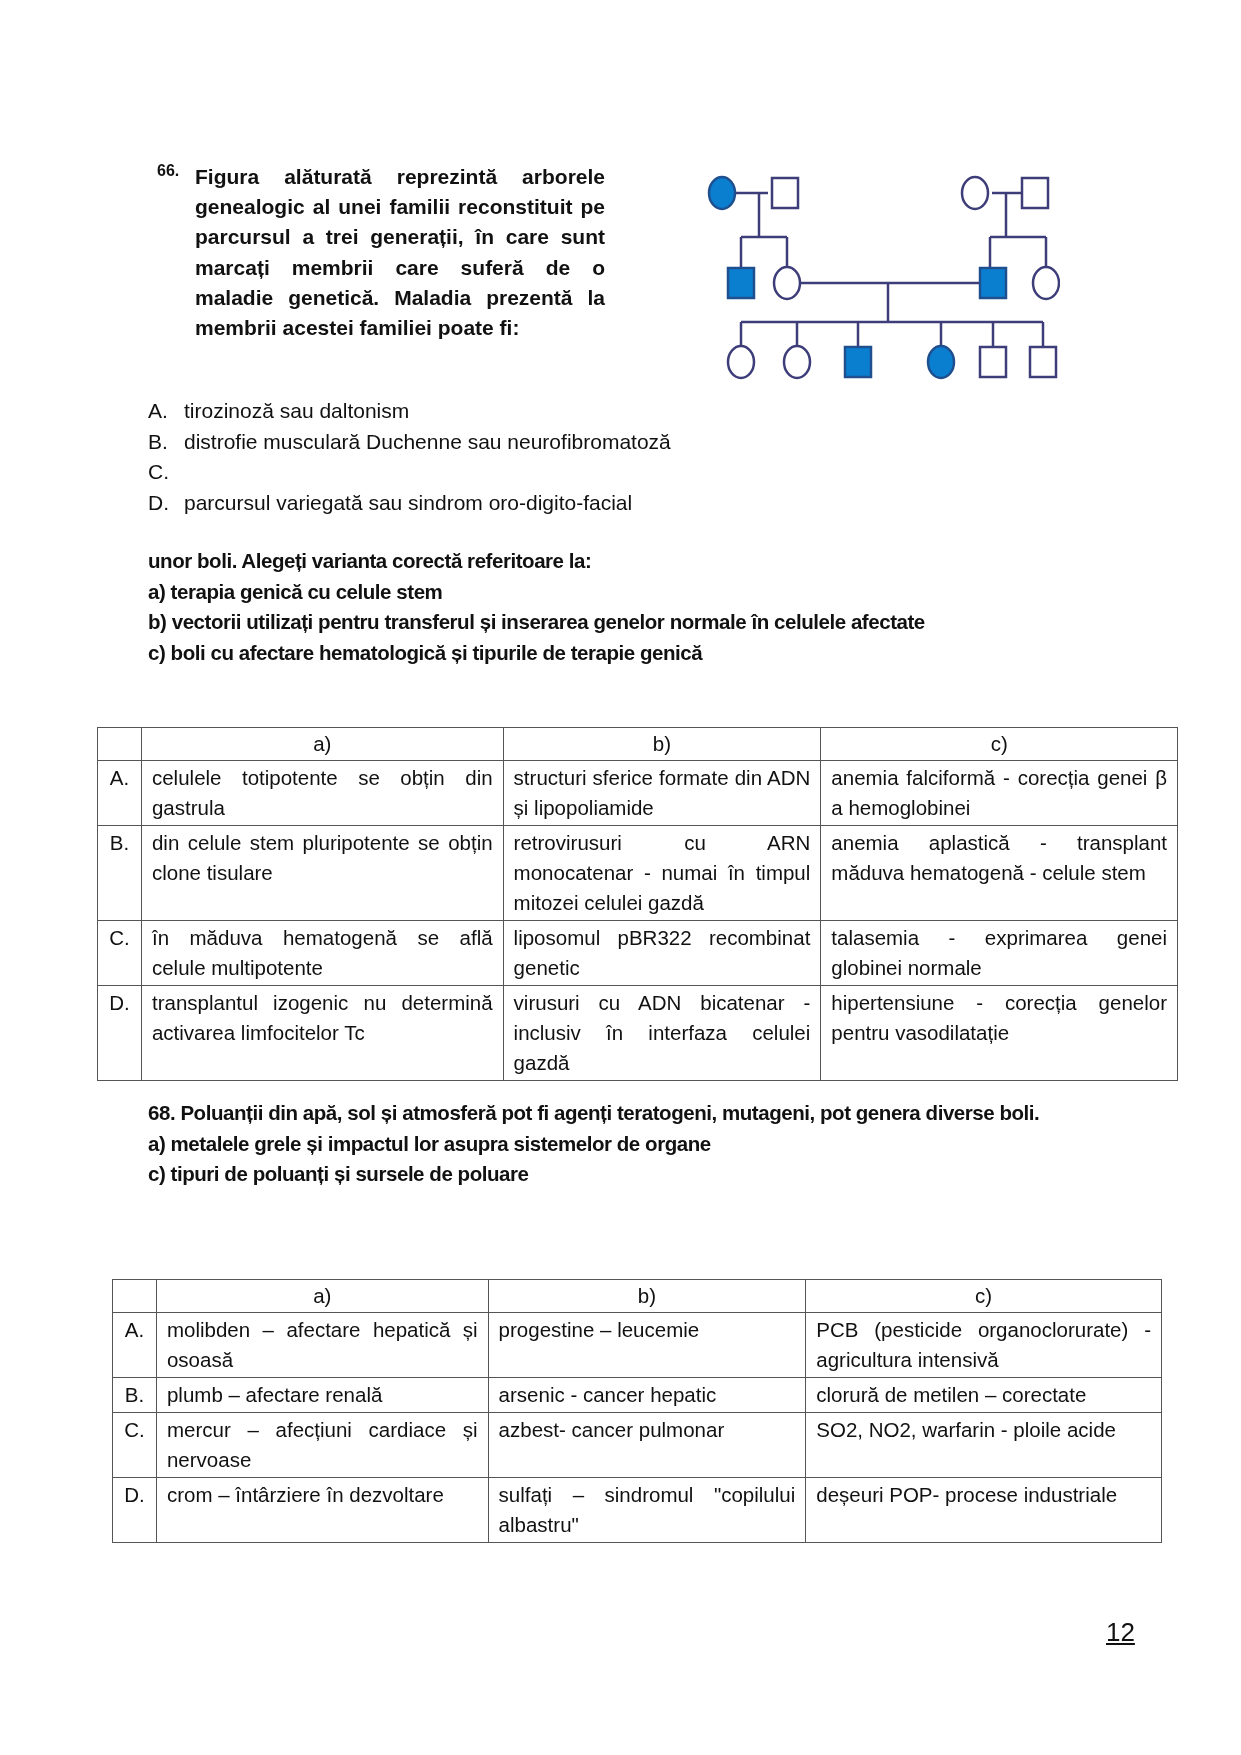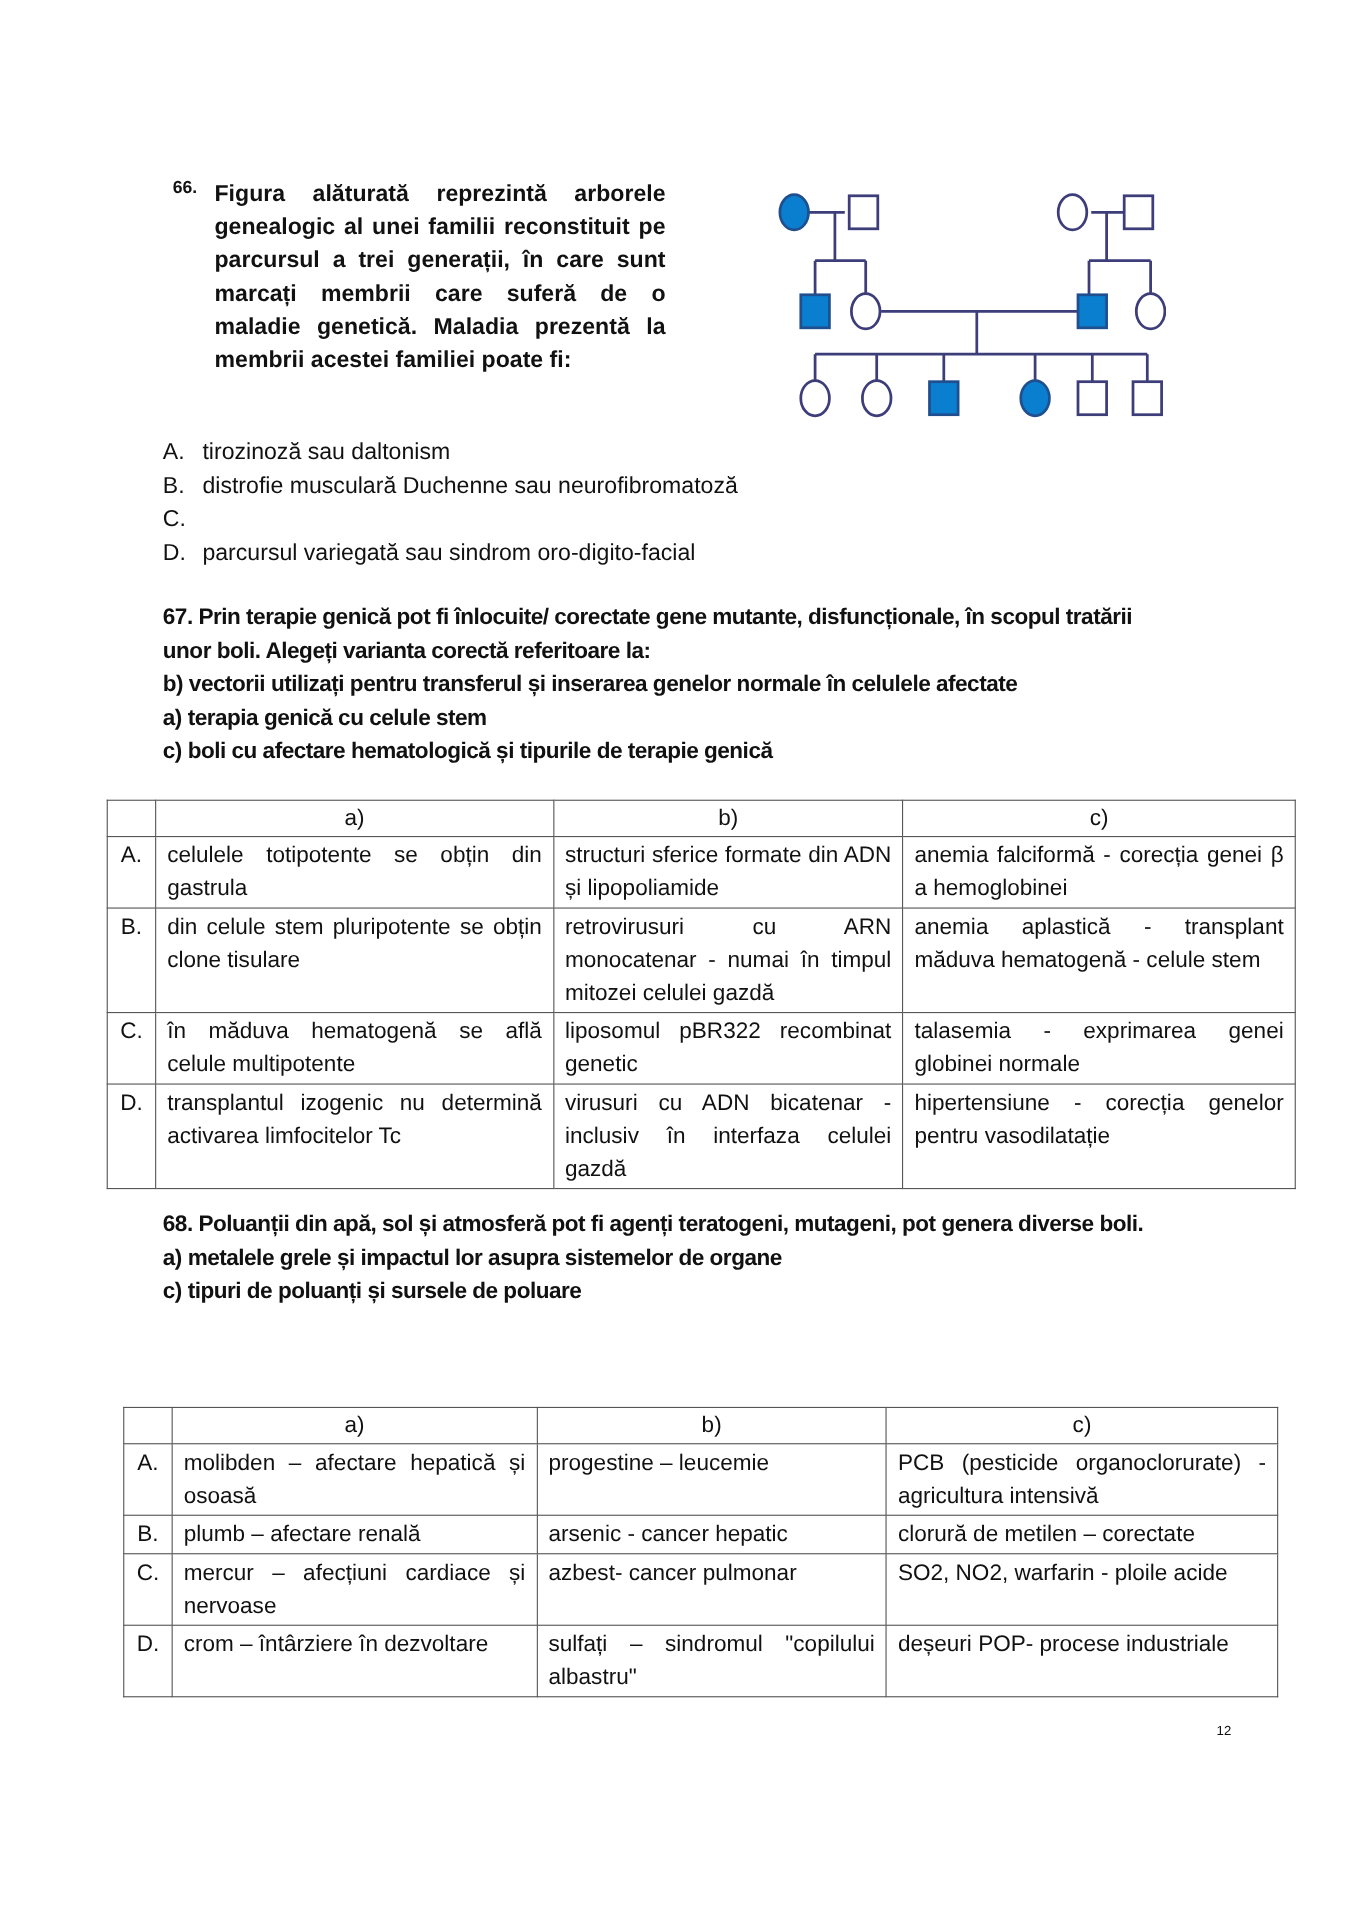--- a/index.html
+++ b/index.html
@@ -13,21 +13,21 @@
   .opt { display:flex; }
   .opt .letter { width:36px; }
   .qhead { left:148px; font-weight:bold; font-size:20.5px; line-height:30.5px; width:1000px;
            letter-spacing:-0.45px; }
   .qhead div { white-space:nowrap; }
   table.grid { position:absolute; border-collapse:collapse; font-size:20.5px; }
   table.grid td { border:1.5px solid #555; vertical-align:top; padding:2px 10px 2px 10px;
                   line-height:30px; text-align:justify; }
   table.grid td.lbl { text-align:center; padding:2px 4px; }
   table.grid tr.hdr td { text-align:center; line-height:28px; }
-  .pagenum { left:1106px; top:1566px; font-size:12px; }
+  .pagenum { left:1106px; top:1617px; font-size:26px;text-decoration:underline; }
   svg.pedigree { position:absolute; left:690px; top:160px; }
 </style>
 </head>
 <body>
 
 <div class="abs q66-num">66.</div>
 <div class="abs q66-text">
   <div style="text-align-last:justify">Figura alăturată reprezintă arborele</div>
   <div style="text-align-last:justify">genealogic al unei familii reconstituit pe</div>
   <div style="text-align-last:justify">parcursul a trei generații, în care sunt</div>
@@ -91,24 +91,23 @@
   <div class="opt">
       <span class="letter">C.</span>
     </div>
   <div class="opt">
       <span class="letter">D.</span>
       <span>parcursul variegată sau sindrom oro-digito-facial</span>
     </div>
 </div>
 
 <div class="abs qhead" style="top:546px;">
-  <div>67. Prin terapie genică pot fi înlocuite/ corectate gene mutante, disfuncționale, în scopul tratării</div>
   <div>unor boli. Alegeți varianta corectă referitoare la:</div>
+  <div>a) terapia genică cu celule stem</div>
   <div>b) vectorii utilizați pentru transferul și inserarea genelor normale în celulele afectate</div>
-  <div>a) terapia genică cu celule stem</div>
   <div>c) boli cu afectare hematologică și tipurile de terapie genică</div>
 </div>
 
 <table class="grid" style="left:97px; top:727px; width:1081px;">
   <colgroup>
       <col style="width:44px">
       <col style="width:362px">
       <col style="width:318px">
       <col style="width:357px">
     </colgroup>

